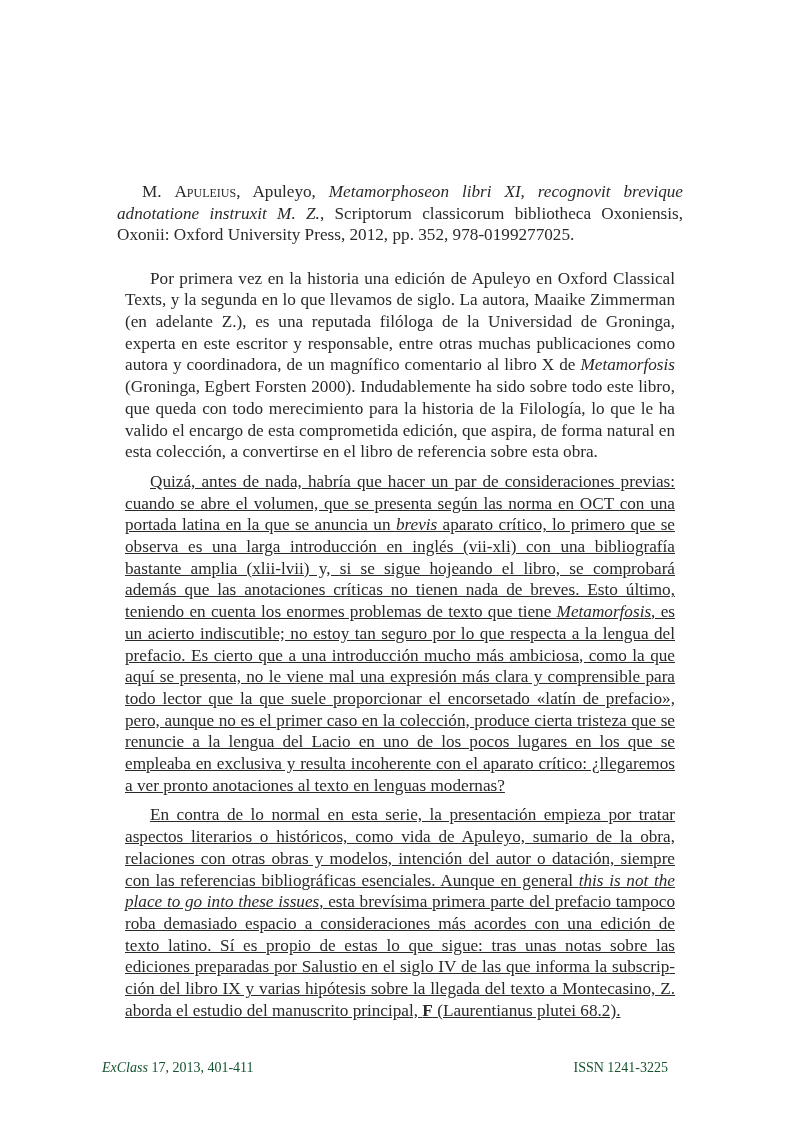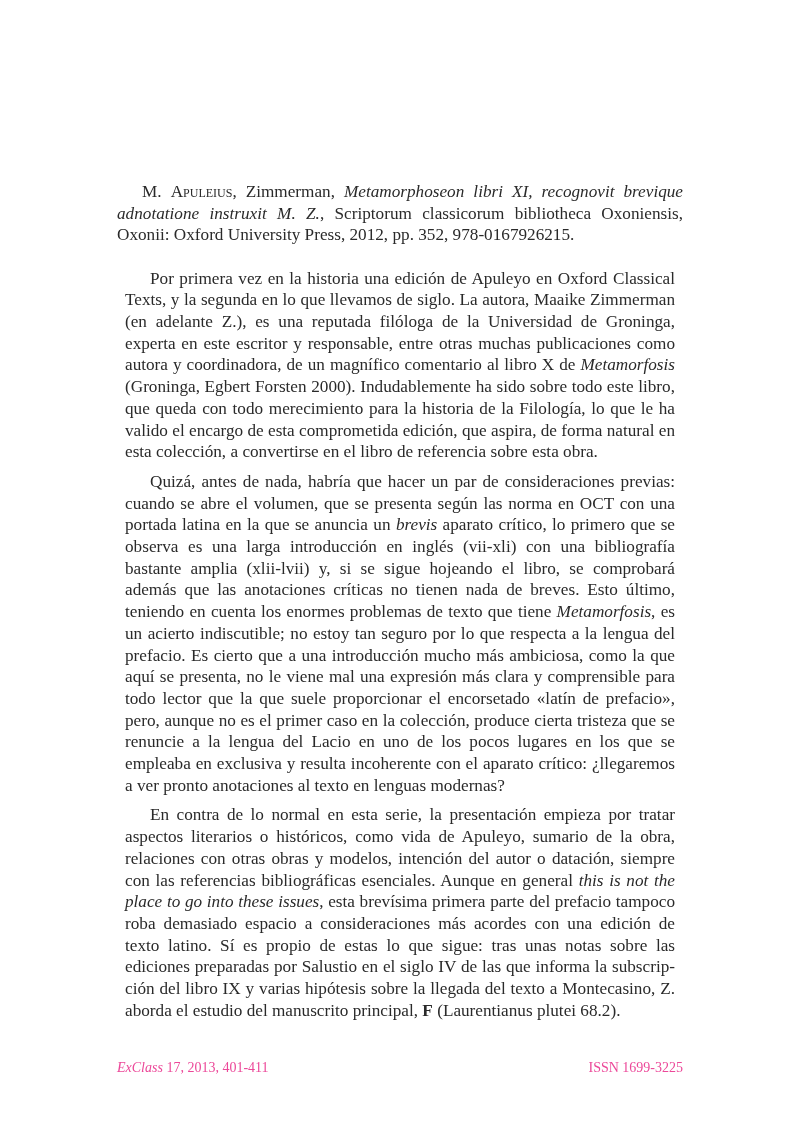--- a/index.html
+++ b/index.html
@@ -34,46 +34,47 @@
     }
     .body-text p {
       font-size: 17.2px;
       line-height: 21.7px;
       text-align: justify;
       text-indent: 25px;
       margin: 8px;
     }
     .body-text p + p {
       margin-top: 0;
+      text-decoration: underline;
     }
     .footer {
       position: absolute;
-      left: 117px;
+      left: 102px;
       top: 1059px;
       width: 566px;
       font-size: 14px;
       line-height: 18px;
       display: flex;
       justify-content: space-between;
-      color: #ec4899;
+      color: #14532d;
     }
     i { font-style: italic; }
     b { font-weight: bold; }
   </style>
 </head>
 <body>
 
 <div class="page">
-  <p class="citation"><span>M. </span><span class="sc">Apuleius</span><span>, Zimmerman, </span><i>Metamorphoseon libri XI, recognovit bre­vique adnotatione instruxit M. Z.</i><span>, Scriptorum classicorum bibliotheca Oxoniensis, Oxonii: Oxford University Press, 2012, pp. 352, 978-0167926215.</span></p>
+  <p class="citation"><span>M. </span><span class="sc">Apuleius</span><span>, Apuleyo, </span><i>Metamorphoseon libri XI, recognovit bre­vique adnotatione instruxit M. Z.</i><span>, Scriptorum classicorum bibliotheca Oxoniensis, Oxonii: Oxford University Press, 2012, pp. 352, 978-0199277025.</span></p>
 
   <div class="body-text">
     <p><span>Por primera vez en la historia una edición de Apuleyo en Oxford Classical Texts, y la segunda en lo que llevamos de siglo. La autora, Maaike Zimmerman (en adelante Z.), es una reputada filóloga de la Universidad de Groninga, experta en este escritor y responsable, entre otras muchas publi­caciones como autora y coordinadora, de un magnífico comentario al libro X de </span><i>Metamorfosis</i><span> (Groninga, Egbert Forsten 2000). Indudablemente ha sido sobre todo este libro, que queda con todo merecimiento para la historia de la Filología, lo que le ha valido el encargo de esta comprometida edición, que aspira, de forma natural en esta colección, a convertirse en el libro de referencia sobre esta obra.</span></p>
 
     <p><span>Quizá, antes de nada, habría que hacer un par de consideraciones previas: cuando se abre el volumen, que se presenta según las norma en OCT con una portada latina en la que se anuncia un </span><i>brevis</i><span> aparato crítico, lo primero que se observa es una larga introducción en inglés (vii-xli) con una bibliogra­fía bastante amplia (xlii-lvii) y, si se sigue hojeando el libro, se comprobará además que las anotaciones críticas no tienen nada de breves. Esto último, teniendo en cuenta los enormes problemas de texto que tiene </span><i>Metamorfosis</i><span>, es un acierto indiscutible; no estoy tan seguro por lo que respecta a la lengua del prefacio. Es cierto que a una introducción mucho más ambiciosa, como la que aquí se presenta, no le viene mal una expresión más clara y compren­sible para todo lector que la que suele proporcionar el encorsetado «latín de prefacio», pero, aunque no es el primer caso en la colección, produce cierta tristeza que se renuncie a la lengua del Lacio en uno de los pocos lugares en los que se empleaba en exclusiva y resulta incoherente con el aparato crítico: ¿llegaremos a ver pronto anotaciones al texto en lenguas modernas?</span></p>
 
     <p><span>En contra de lo normal en esta serie, la presentación empieza por tratar aspectos literarios o históricos, como vida de Apuleyo, sumario de la obra, relaciones con otras obras y modelos, intención del autor o datación, siempre con las referencias bibliográficas esenciales. Aunque en general </span><i>this is not the place to go into these issues</i><span>, esta brevísima primera parte del prefacio tam­poco roba demasiado espacio a consideraciones más acordes con una edición de texto latino. Sí es propio de estas lo que sigue: tras unas notas sobre las ediciones preparadas por Salustio en el siglo IV de las que informa la subscrip­ción del libro IX y varias hipótesis sobre la llegada del texto a Montecasino, Z. aborda el estudio del manuscrito principal, </span><b>F</b><span> (Laurentianus plutei 68.2).</span></p>
   </div>
 </div>
 
 <div class="footer">
   <span><i>ExClass</i><span> 17, 2013, 401-411</span></span>
-  <span>ISSN 1699-3225</span>
+  <span>ISSN 1241-3225</span>
 </div>
 
 </body></html>

